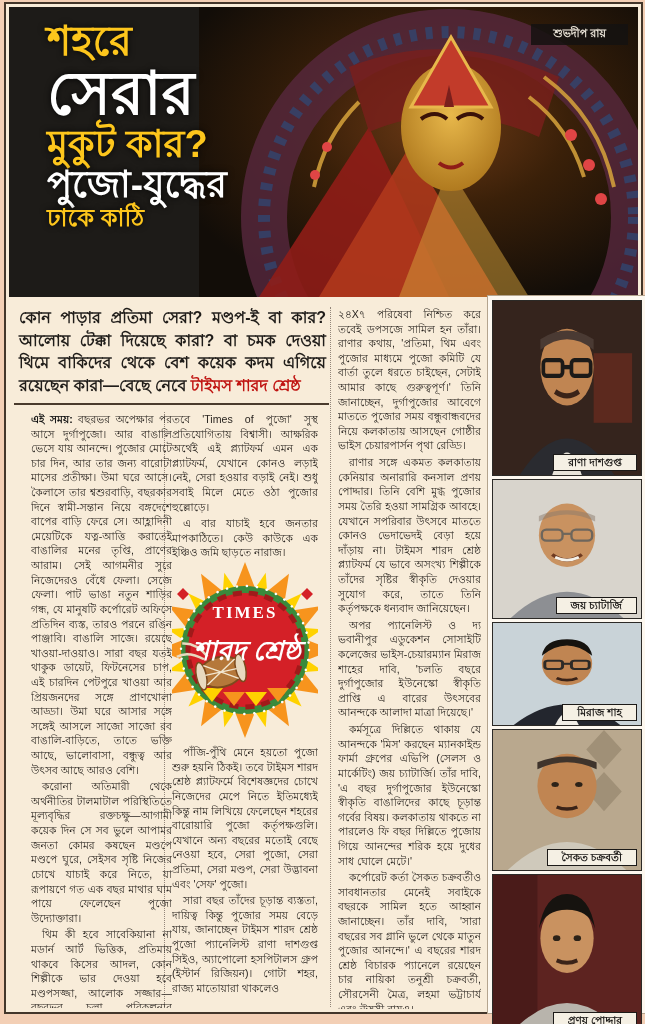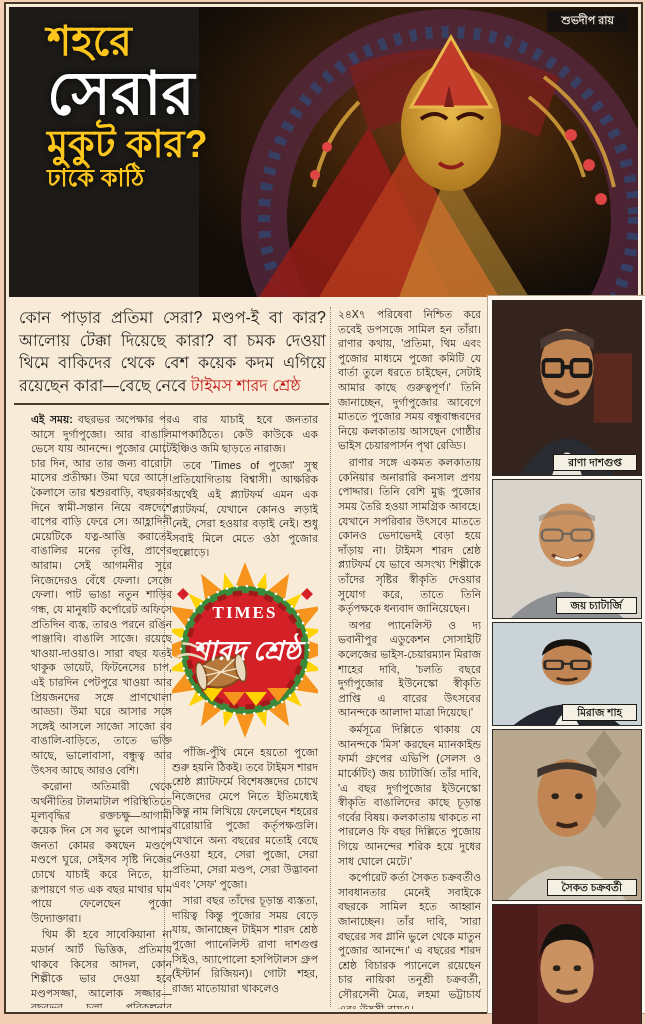--- a/index.html
+++ b/index.html
@@ -3,32 +3,32 @@
 <meta charset="utf-8">
 <style>
   html,body{margin:0;padding:0;}
   body{background:#e9c3a8;font-family:"Liberation Sans","DejaVu Sans",sans-serif;}
   #page{position:relative;width:645px;height:1024px;background:#f3cfb5;overflow:hidden;}
   #sheet{position:absolute;left:4px;top:2px;width:635px;height:1008px;background:#f8ecd9;border:2px solid #43362a;}
 
   
   #hero{position:absolute;left:3px;top:3px;width:629px;height:290px;background:#1d1b18;overflow:hidden;}
   #durga-art{position:absolute;left:190px;top:0;width:439px;height:290px;}
-  #byline{position:absolute;right:10px;top:4px;color:#e9e2d6;font-size:11px;font-weight:bold;background:rgba(20,18,16,.85);padding:1px 14px;}
+  #byline{position:absolute;right:10px;top:17px;color:#e9e2d6;font-size:11px;font-weight:bold;background:rgba(20,18,16,.85);padding:1px 22px;}
   #headline{position:absolute;left:12px;top:12px;width:215px;line-height:1.08;font-weight:800;text-shadow:0 0 6px rgba(0,0,0,.8);margin-left:26px;}
   .hl-y{color:#fdc61c;}
   .hl-w{color:#ffffff;}
   #hl1{font-size:41px;}
   #hl2{font-size:60px;line-height:1.02;}
   #hl3{font-size:38px;}
   #hl4{font-size:37px;}
   #hl5{font-size:24px;}
 
   
-  #intro{position:absolute;left:13px;top:303px;width:307px;height:92px;font-size:16px;font-weight:normal;line-height:1.42;color:#201d1a;text-align:justify;}
+  #intro{position:absolute;left:13px;top:303px;width:307px;height:92px;font-size:16px;font-weight:bold;line-height:1.42;color:#201d1a;text-align:justify;}
   #intro .brand{color:#c01512;}
   #intro-rule{position:absolute;left:8px;top:399px;width:315px;height:2px;background:#4a3b2d;}
 
   
   .col{position:absolute;font-size:10.6px;line-height:1.38;color:#2a2520;text-align:justify;overflow:hidden;}
   .col p{margin:0 0 2px 0;}
   .col p + p{text-indent:11px;}
   #col1{left:25px;top:408px;width:141px;height:596px;}
   #col2{left:166px;top:408px;width:146px;height:596px;}
   #col3{left:332px;top:303px;width:143px;height:702px;}
@@ -92,41 +92,42 @@
             <circle cx="128" cy="140" r="5"></circle>
               <circle cx="116" cy="168" r="5"></circle>
           </g>
         </svg>
       </div>
       <span id="byline">শুভদীপ রায়</span>
       <div id="headline">
         <div id="hl1" class="hl-y">শহরে</div>
         <div id="hl2" class="hl-w">সেরার</div>
         <div id="hl3" class="hl-y">মুকুট কার?</div>
+        <div id="hl4" class="hl-w">পুজো-যুদ্ধের</div>
         <div id="hl5" class="hl-y">ঢাকে কাঠি</div>
       </div>
     </div>
 
     <div id="intro">
       <span>কোন পাড়ার প্রতিমা সেরা? মণ্ডপ-ই বা কার? আলোয় টেক্কা দিয়েছে কারা? বা চমক দেওয়া থিমে বাকিদের থেকে বেশ কয়েক কদম এগিয়ে রয়েছেন কারা—বেছে নেবে </span><span class="brand">টাইমস শারদ শ্রেষ্ঠ</span>
     </div>
     <div id="intro-rule"></div>
 
     <div class="vdiv" id="vdiv1"></div>
     <div class="vdiv" id="vdiv2"></div>
 
     <div class="col" id="col1">
       <p><span class="dateline">এই সময়:</span><span> বছরভর অপেক্ষার পর আসে দুর্গাপুজো। আর বাঙালি ভেসে যায় আনন্দে। পুজোর মোটে চার দিন, আর তার জন্য বারোটা মাসের প্রতীক্ষা। উমা ঘরে আসে। কৈলাসে তার শ্বশুরবাড়ি, বছরকার দিনে স্বামী-সন্তান নিয়ে বঙ্গদেশে বাপের বাড়ি ফেরে সে। আহ্লাদিনী মেয়েটিকে যত্ন-আত্তি করাতেই বাঙালির মনের তৃপ্তি, প্রাণের আরাম। সেই আগমনীর সুরে নিজেদেরও বেঁধে ফেলা। সেজে ফেলা। পাট ভাঙা নতুন শাড়ির গন্ধ, যে মানুষটি কর্পোরেট অফিসে প্রতিদিন ব্যস্ত, তারও পরনে রঙিন পাঞ্জাবি। বাঙালি সাজে। রয়েছে খাওয়া-দাওয়াও। সারা বছর যতই থাকুক ডায়েট, ফিটনেসের চাপ, এই চারদিন পেটপুরে খাওয়া আর প্রিয়জনদের সঙ্গে প্রাণখোলা আড্ডা। উমা ঘরে আসার সঙ্গে সঙ্গেই আসলে সাজো সাজো রব বাঙালি-বাড়িতে, তাতে ভক্তি আছে, ভালোবাসা, বন্ধুত্ব আর উৎসব আছে আরও বেশি।</span></p>
       <p>করোনা অতিমারী থেকে অর্থনীতির টালমাটাল পরিস্থিতিতে মূল্যবৃদ্ধির রক্তচক্ষু—আগামী কয়েক দিন সে সব ভুলে আপামর জনতা কোমর কষছেন মণ্ডপে মণ্ডপে ঘুরে, সেইসব সৃষ্টি নিজের চোখে যাচাই করে নিতে, যা রূপায়ণে গত এক বছর মাথার ঘাম পায়ে ফেলেছেন পুজো উদ্যোক্তারা।</p>
       <p>থিম কী হবে সাবেকিয়ানা না মডার্ন আর্ট ভিত্তিক, প্রতিমায় থাকবে কিসের আদল, কোন শিল্পীকে ভার দেওয়া হবে মণ্ডপসজ্জা, আলোক সজ্জার— বছরভর চলা পরিকল্পনার বাস্তবায়ন</p>
     </div>
 
     <div class="col" id="col2">
+      <p>তবে 'Times of পুজো' সুস্থ প্রতিযোগিতায় বিশ্বাসী। আক্ষরিক অর্থেই এই প্ল্যাটফর্ম এমন এক প্ল্যাটফর্ম, যেখানে কোনও লড়াই নেই, সেরা হওয়ার বড়াই নেই। শুধু সবাই মিলে মেতে ওঠা পুজোর হুল্লোড়ে।</p>
       <p>এ বার যাচাই হবে জনতার মাপকাঠিতে। কেউ কাউকে এক ইঞ্চিও জমি ছাড়তে নারাজ।</p>
-      <p>তবে 'Times of পুজো' সুস্থ প্রতিযোগিতায় বিশ্বাসী। আক্ষরিক অর্থেই এই প্ল্যাটফর্ম এমন এক প্ল্যাটফর্ম, যেখানে কোনও লড়াই নেই, সেরা হওয়ার বড়াই নেই। শুধু সবাই মিলে মেতে ওঠা পুজোর হুল্লোড়ে।</p>
       <div id="logo-wrap">
         <svg width="170" height="188" viewBox="0 0 170 188">
           <g transform="translate(85,92)">
             <g fill="#f7941d">
               <g id="rays">
                 <path d="M0 -88 L10 -62 L-10 -62 Z"></path>
                 <path d="M0 -88 L10 -62 L-10 -62 Z" transform="rotate(30)"></path>
                 <path d="M0 -88 L10 -62 L-10 -62 Z" transform="rotate(60)"></path>
                 <path d="M0 -88 L10 -62 L-10 -62 Z" transform="rotate(90)"></path>
                 <path d="M0 -88 L10 -62 L-10 -62 Z" transform="rotate(120)"></path>
@@ -235,21 +236,21 @@
           <g stroke="#2c2a27" stroke-width="2" fill="none">
             <rect x="35" y="37" width="12" height="8" rx="2"></rect>
             <rect x="53" y="37" width="12" height="8" rx="2"></rect>
             <path d="M47 40 h6"></path>
           </g>
           <path d="M43 54 q7 4 14 0" stroke="#3a2318" stroke-width="2.5" fill="none"></path>
         </svg>
         <span class="badge">মিরাজ শাহ</span>
       </div>
 
-      <div class="photo" style="height:172px;">
+      <div class="photo" style="height:142px;">
         <svg viewBox="0 0 100 100" preserveAspectRatio="none">
           <rect width="100" height="100" fill="#b9a88e"></rect>
           <path d="M75 0 l12 14 -12 14 -12 -14 Z M75 30 l12 14 -12 14 -12 -14 Z" fill="#8f8068" opacity="0.6"></path>
           <path d="M10 100 Q50 60 90 100 Z" fill="#cfc9bb"></path>
           <ellipse cx="50" cy="40" rx="20" ry="23" fill="#c08552"></ellipse>
           <path d="M30 28 q20 -10 40 0 l0 -5 q-20 -8 -40 0 Z" fill="#3f342c"></path>
           <g fill="#2c2218">
             <ellipse cx="42" cy="39" rx="2.5" ry="1.8"></ellipse>
             <ellipse cx="58" cy="39" rx="2.5" ry="1.8"></ellipse>
           </g>

